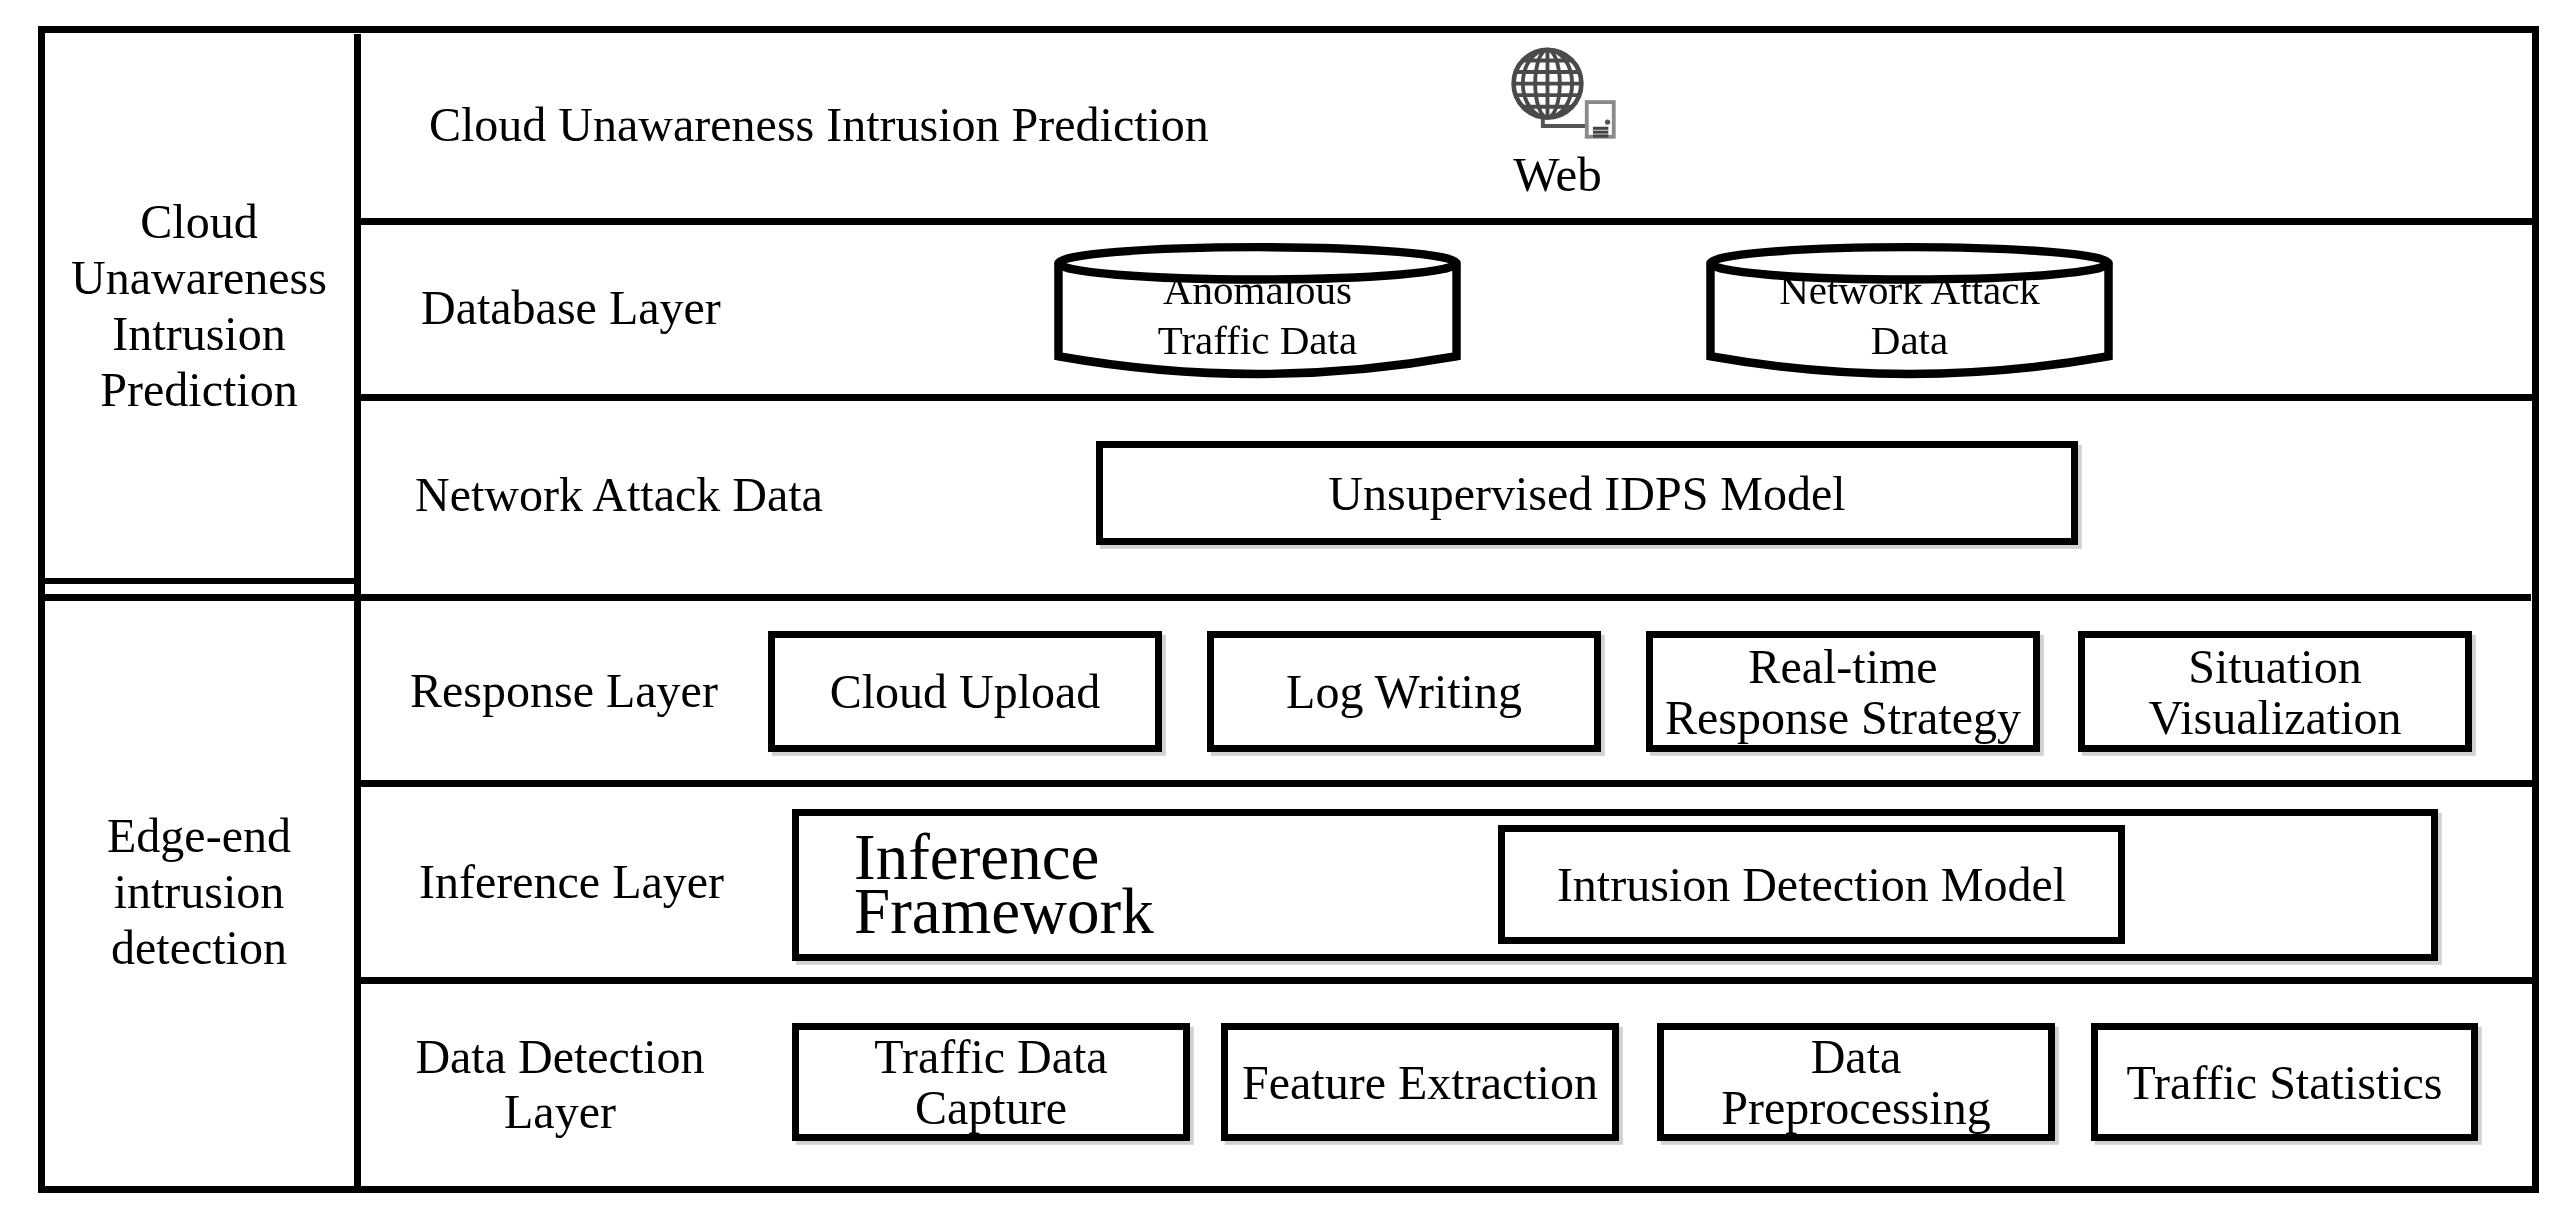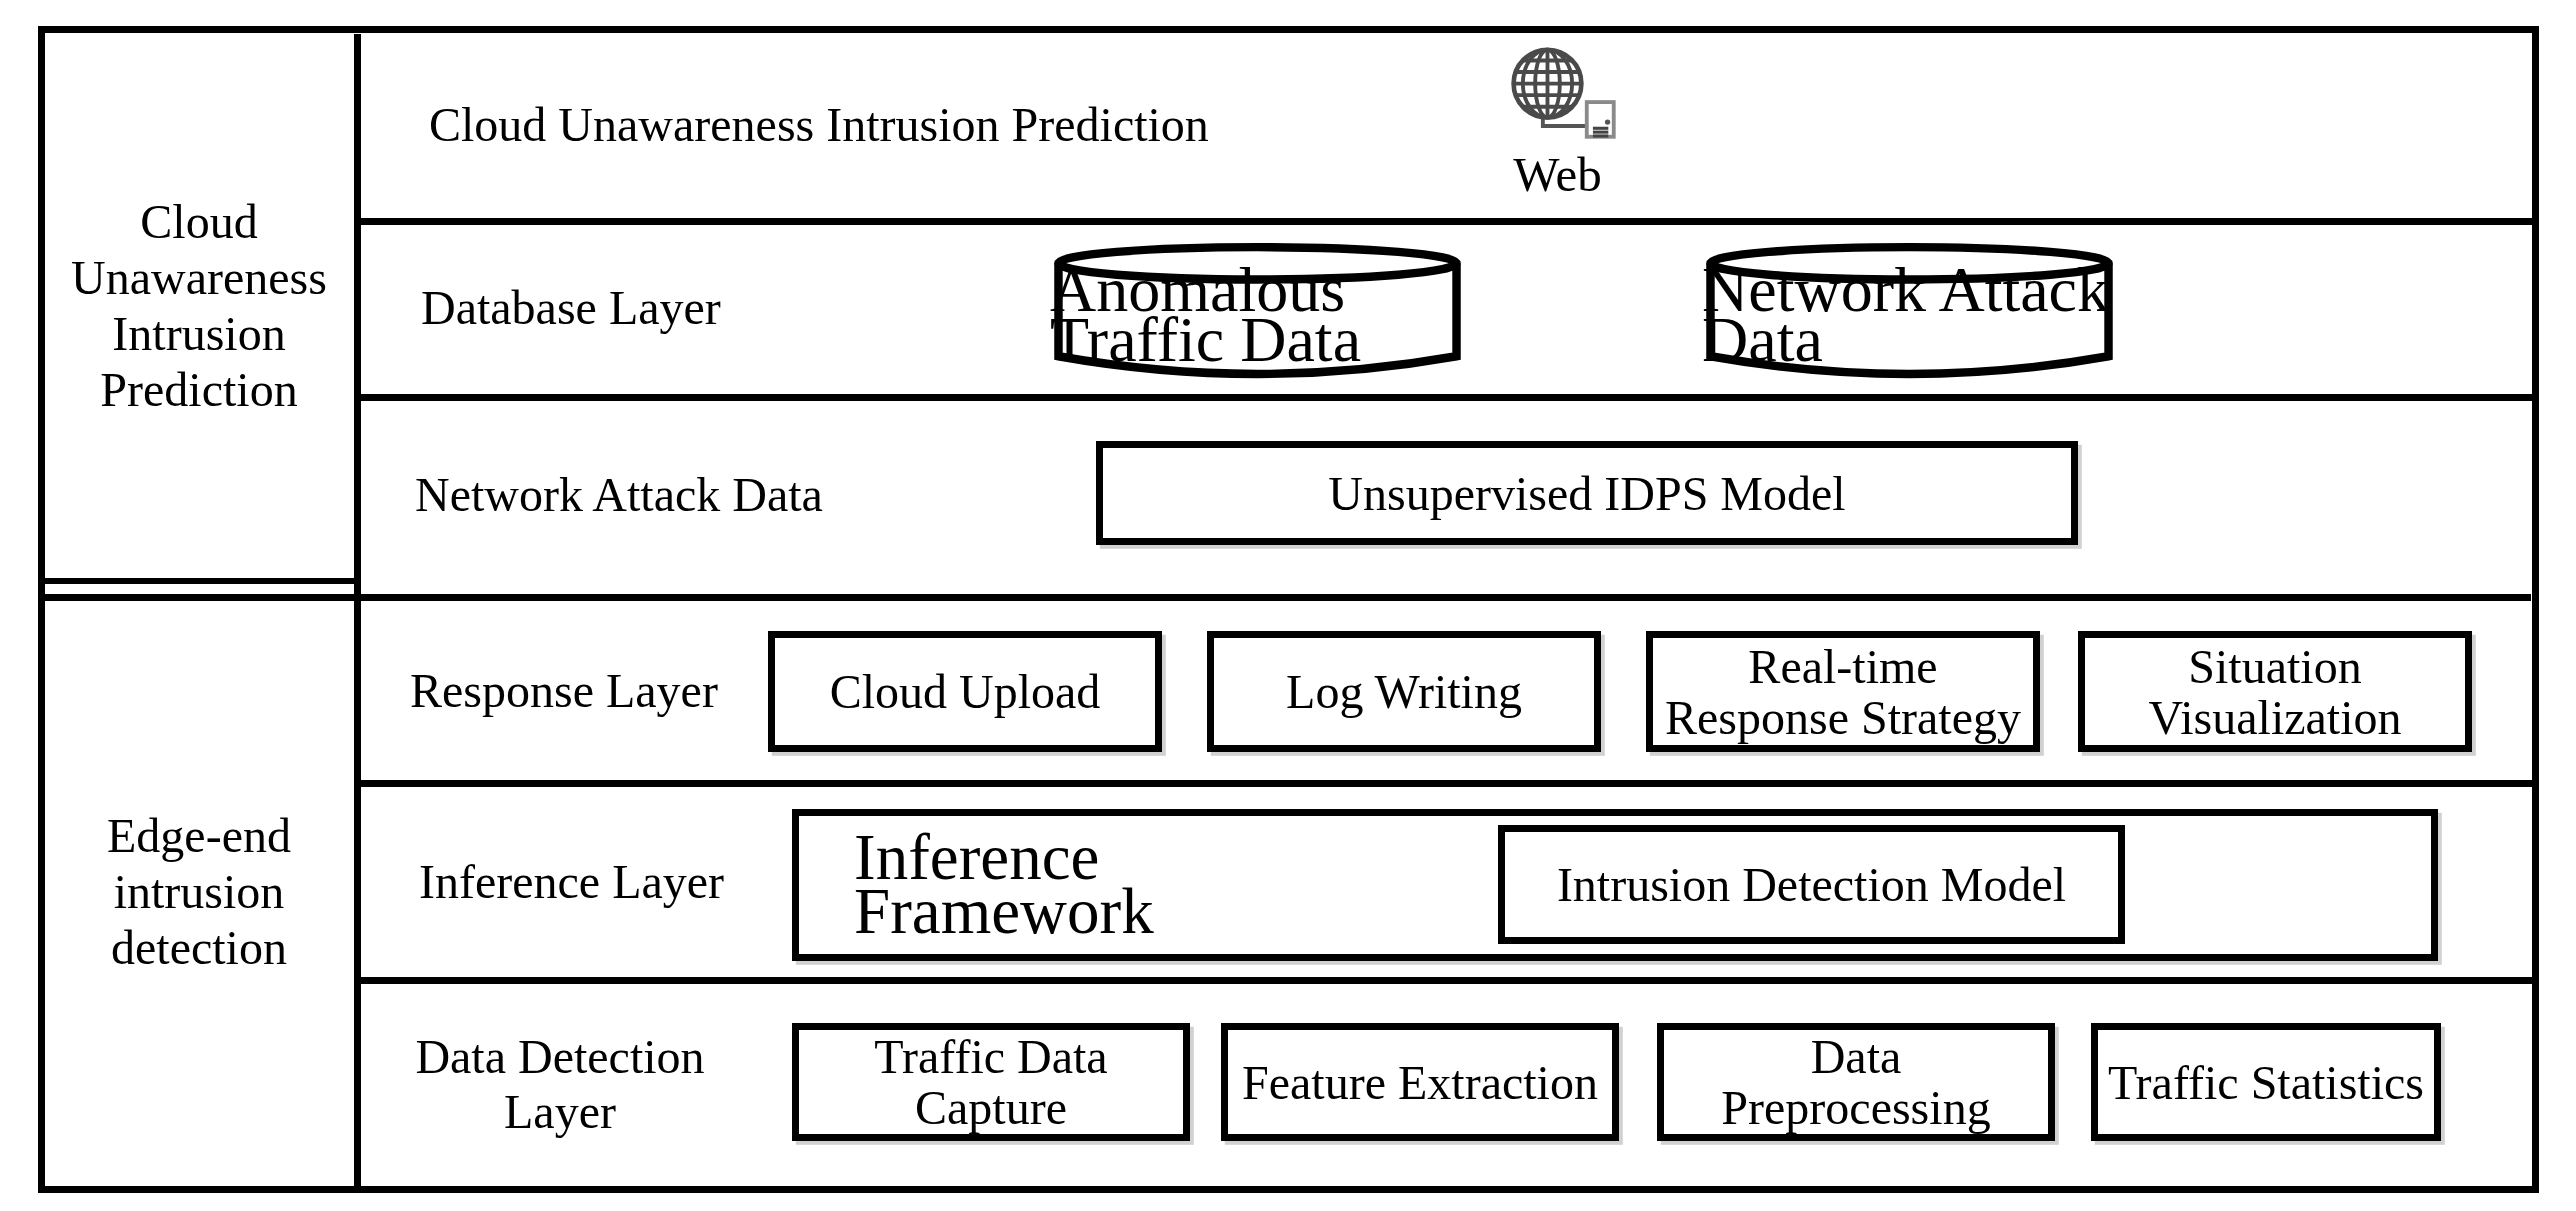--- a/index.html
+++ b/index.html
@@ -15,21 +15,21 @@
   .vcenter{transform:translateY(-50%);}
   .center-text{text-align:center;}
   .box{
     border:7px solid #000;box-sizing:border-box;background:#fff;
     display:flex;align-items:center;justify-content:center;text-align:center;
     font-size:48px;line-height:51px;white-space:pre-line;
     box-shadow:3.8px 3.8px 0 rgba(0,0,0,0.18);
   }
   .thickbox{border-width:7.7px;}
   .cyl-text{
-    text-align:left;font-size:64px;line-height:50px;white-space:pre-line;z-index:3;
+    text-align:center;font-size:41px;line-height:50px;white-space:pre-line;z-index:3;
   }
   svg{display:block;}
   .framework-label{font-size:65px;line-height:54px;text-align:left;}
   .web-caption{font-size:49px;line-height:51px;text-align:center;}
 </style>
 </head>
 <body>
 
 <div id="canvas">
 
@@ -103,16 +103,16 @@
   <div class="abs framework-label vcenter" style="left:854px;top:884px;width:431px;">Inference Framework</div>
   <div class="abs box thickbox" style="left:1498px;top:825px;width:627px;height:119px;box-shadow:none;">Intrusion Detection Model</div>
 
   <div class="abs label vcenter center-text" style="left:406px;top:1084px;width:308px;line-height:55px;">Data Detection
 Layer</div>
   <div class="abs box" style="left:792px;top:1023px;width:398px;height:118px;">Traffic Data
 Capture</div>
   <div class="abs box" style="left:1221px;top:1023px;width:398px;height:118px;text-align:right;">Feature Extraction</div>
   <div class="abs box" style="left:1657px;top:1023px;width:398px;height:118px;">Data
 Preprocessing</div>
-  <div class="abs box" style="left:2091px;top:1023px;width:350px;height:118px;">Traffic Statistics</div>
+  <div class="abs box" style="left:2091px;top:1023px;width:387px;height:118px;">Traffic Statistics</div>
 
 </div>
 
 
 </body></html>

